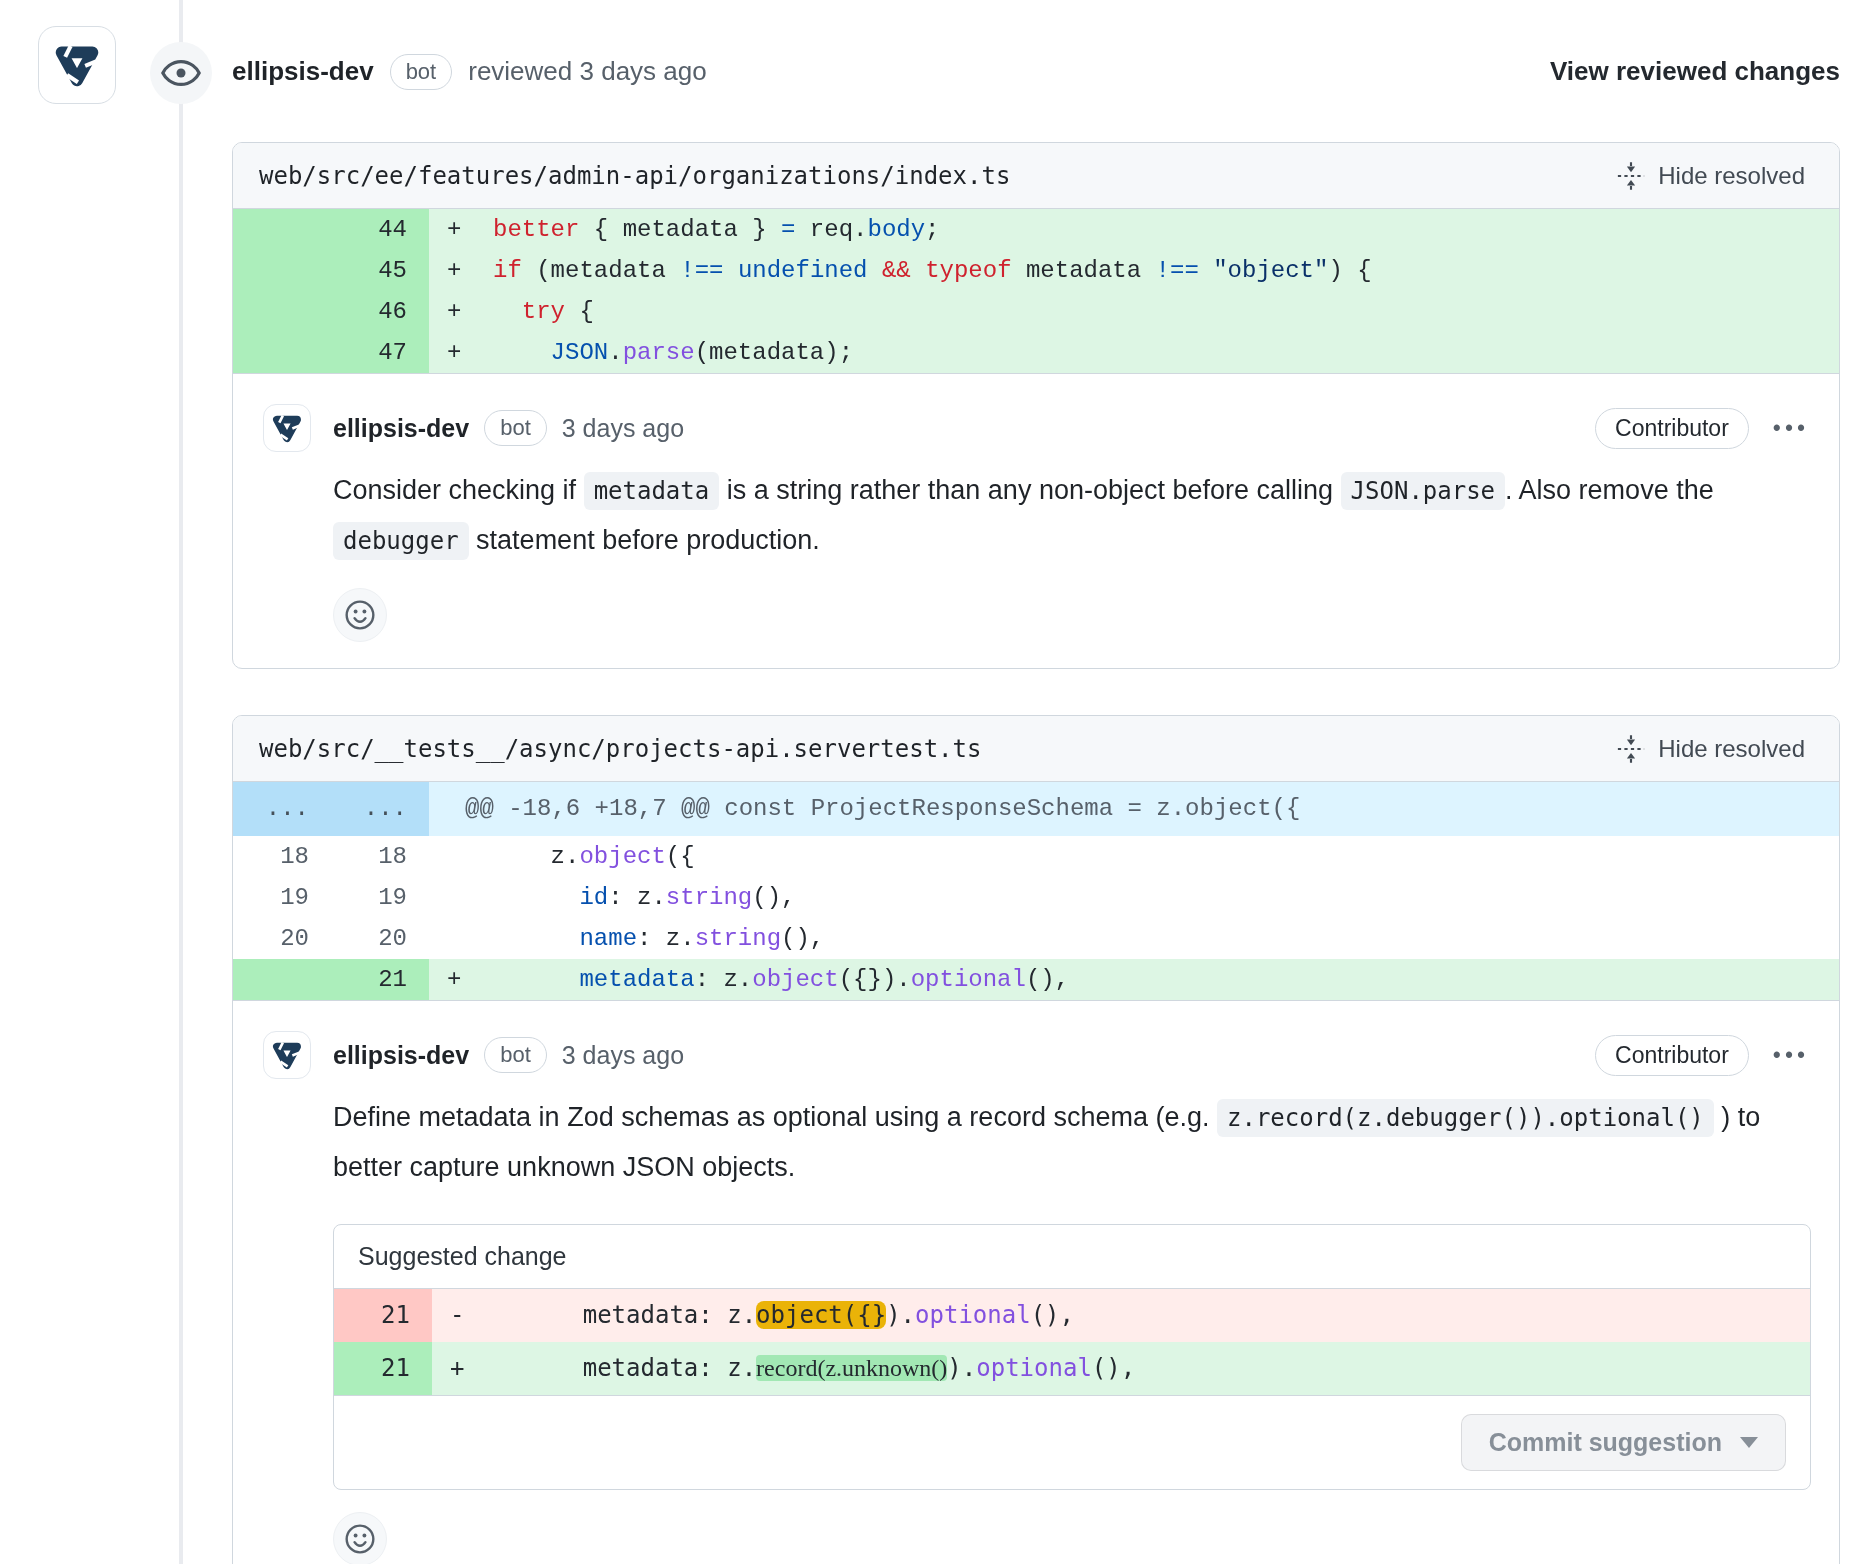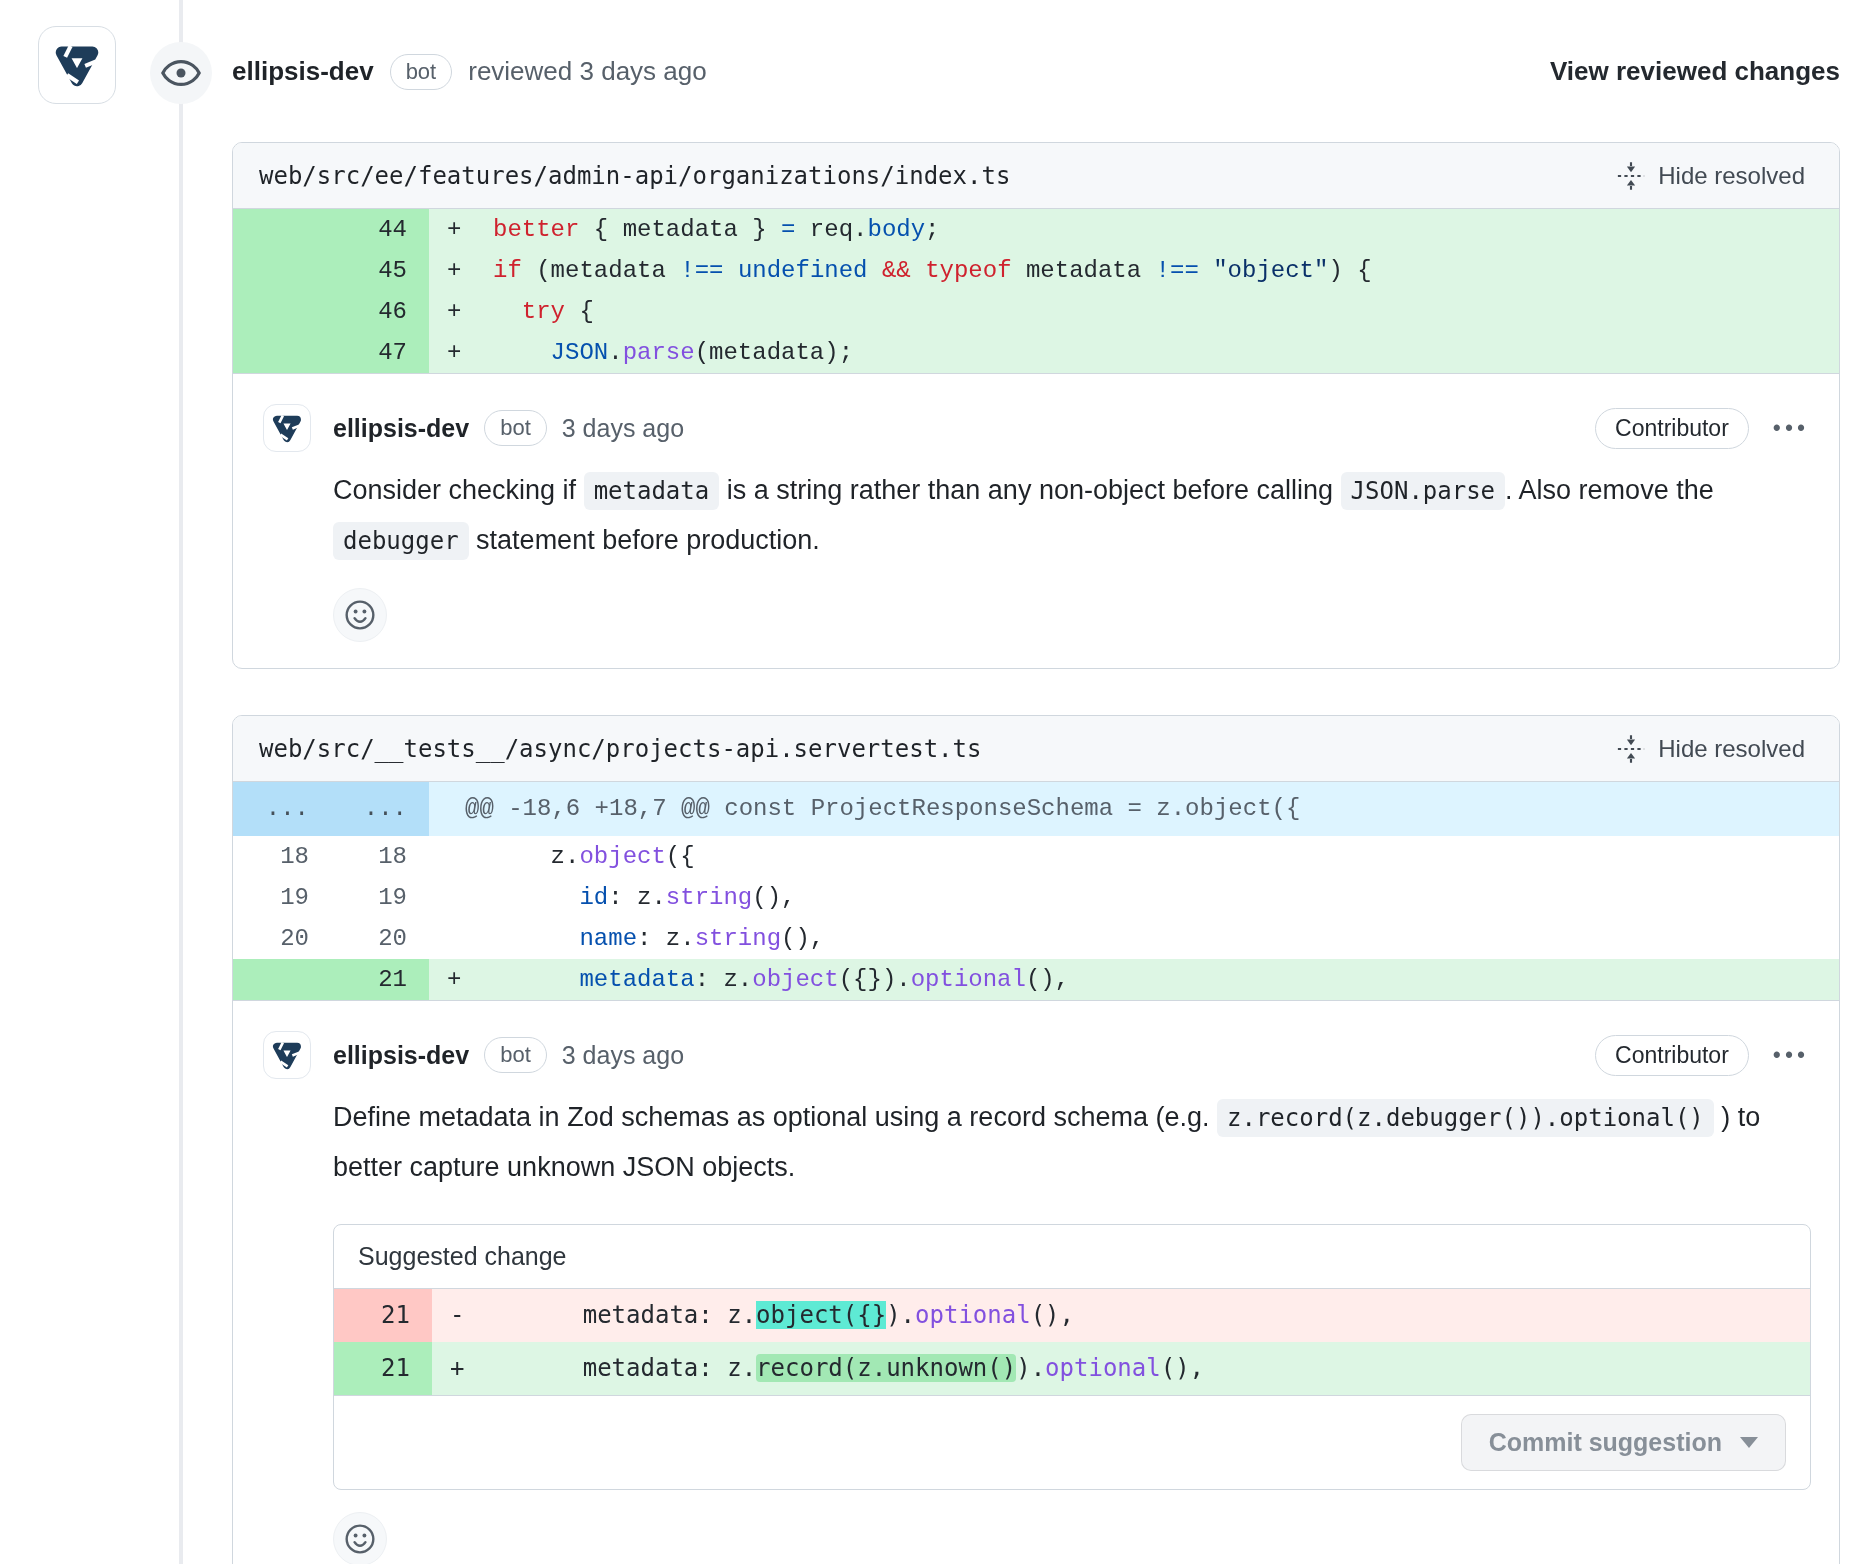--- a/index.html
+++ b/index.html
@@ -60,22 +60,22 @@
   .d-row.hunk .d-gut { background:#b3dff9; color:#455059; }
   .d-row.hunk .d-code { background:#ddf4ff; color:#57606a; padding-left:36px; }
   .d-code { white-space:pre; overflow:hidden; }
   .d-sign { display:inline-block; width:64px; padding-left:18px; color:#24292f; }
 
   .tok-p { color:#24292f; }
   .tok-k { color:#cf222e; }
   .tok-c { color:#0550ae; }
   .tok-e { color:#8250df; }
   .tok-s { color:#0a3069; }
-  .tok-hld { background:#5eead4; border-radius:0; color:#24292f; }
-  .tok-hla { background:#a2e8b4; border-radius:4px; color:#24292f; }
+  .tok-hld { background:#eab308; border-radius:8px; color:#24292f; }
+  .tok-hla { background:#a2e8b4; border-radius:4px; color:#24292f;font-family:Liberation Serif, serif; }
 
   
   .comment { padding:30px 28px 26px 30px; }
   .comment-head { display:flex; align-items:center; }
   .avatar-sm {
     width:48px; height:48px; border-radius:13px; border:1px solid #e3e8ee; background:#fff;
     display:flex; align-items:center; justify-content:center; margin-right:22px; cursor:pointer; flex:none;
   }
   .comment-meta { display:flex; align-items:center; gap:15px; font-size:25px; }
   .c-username { font-weight:bold; color:#1f2328; cursor:pointer; }

